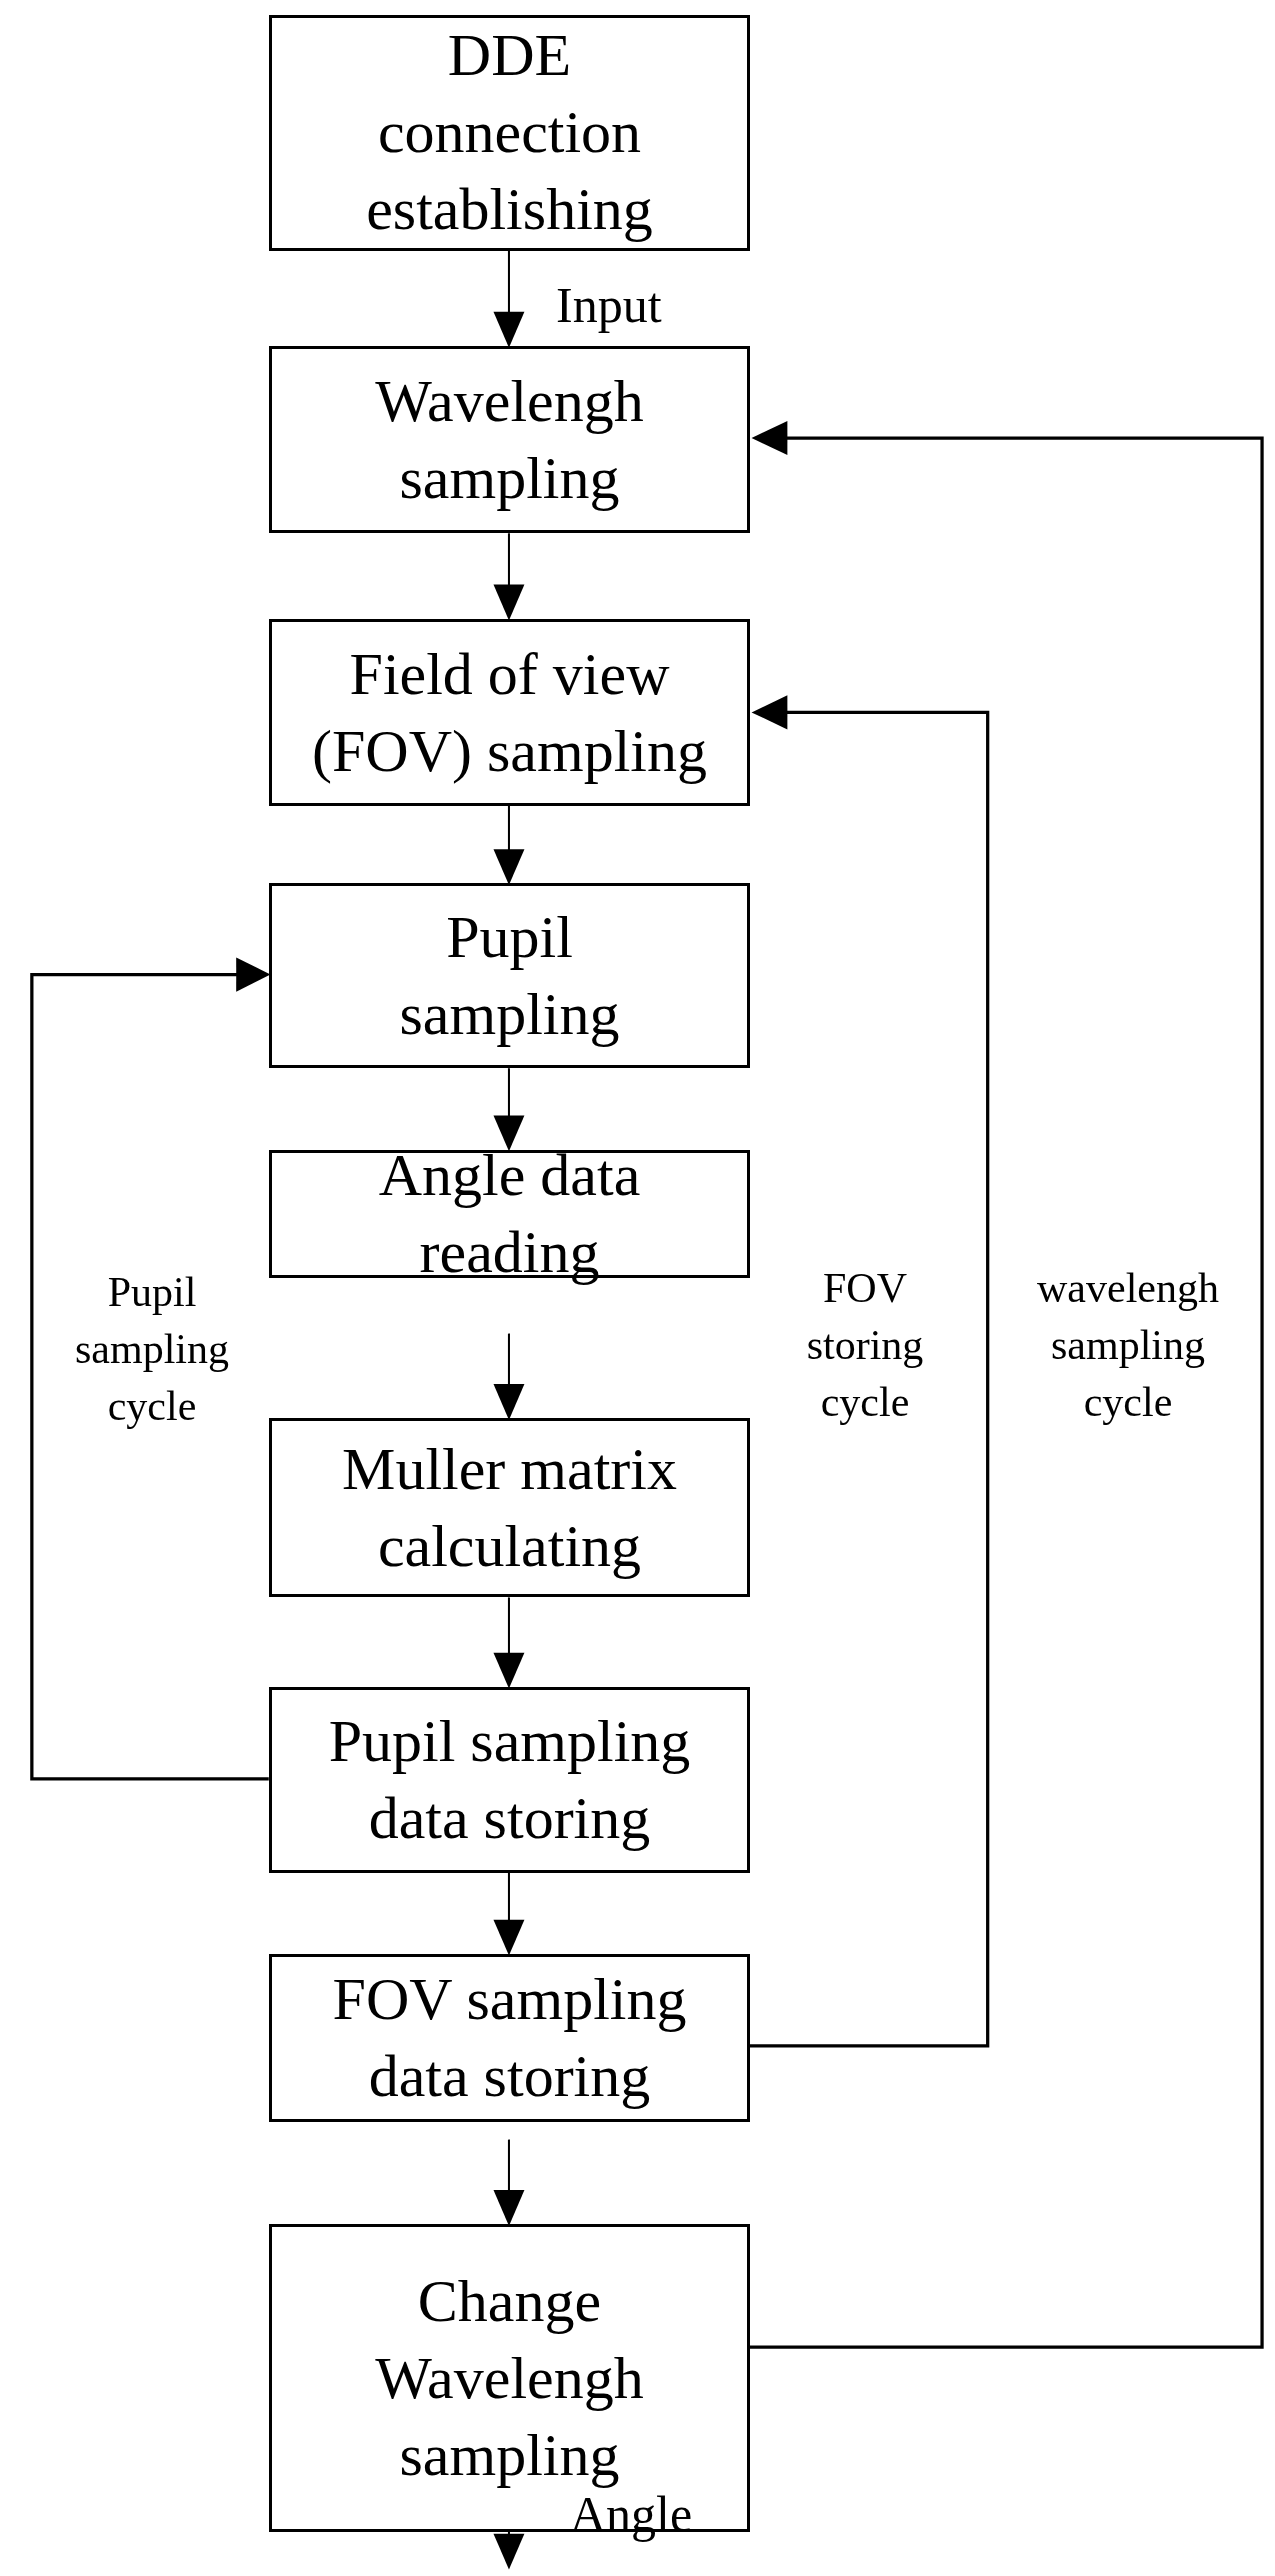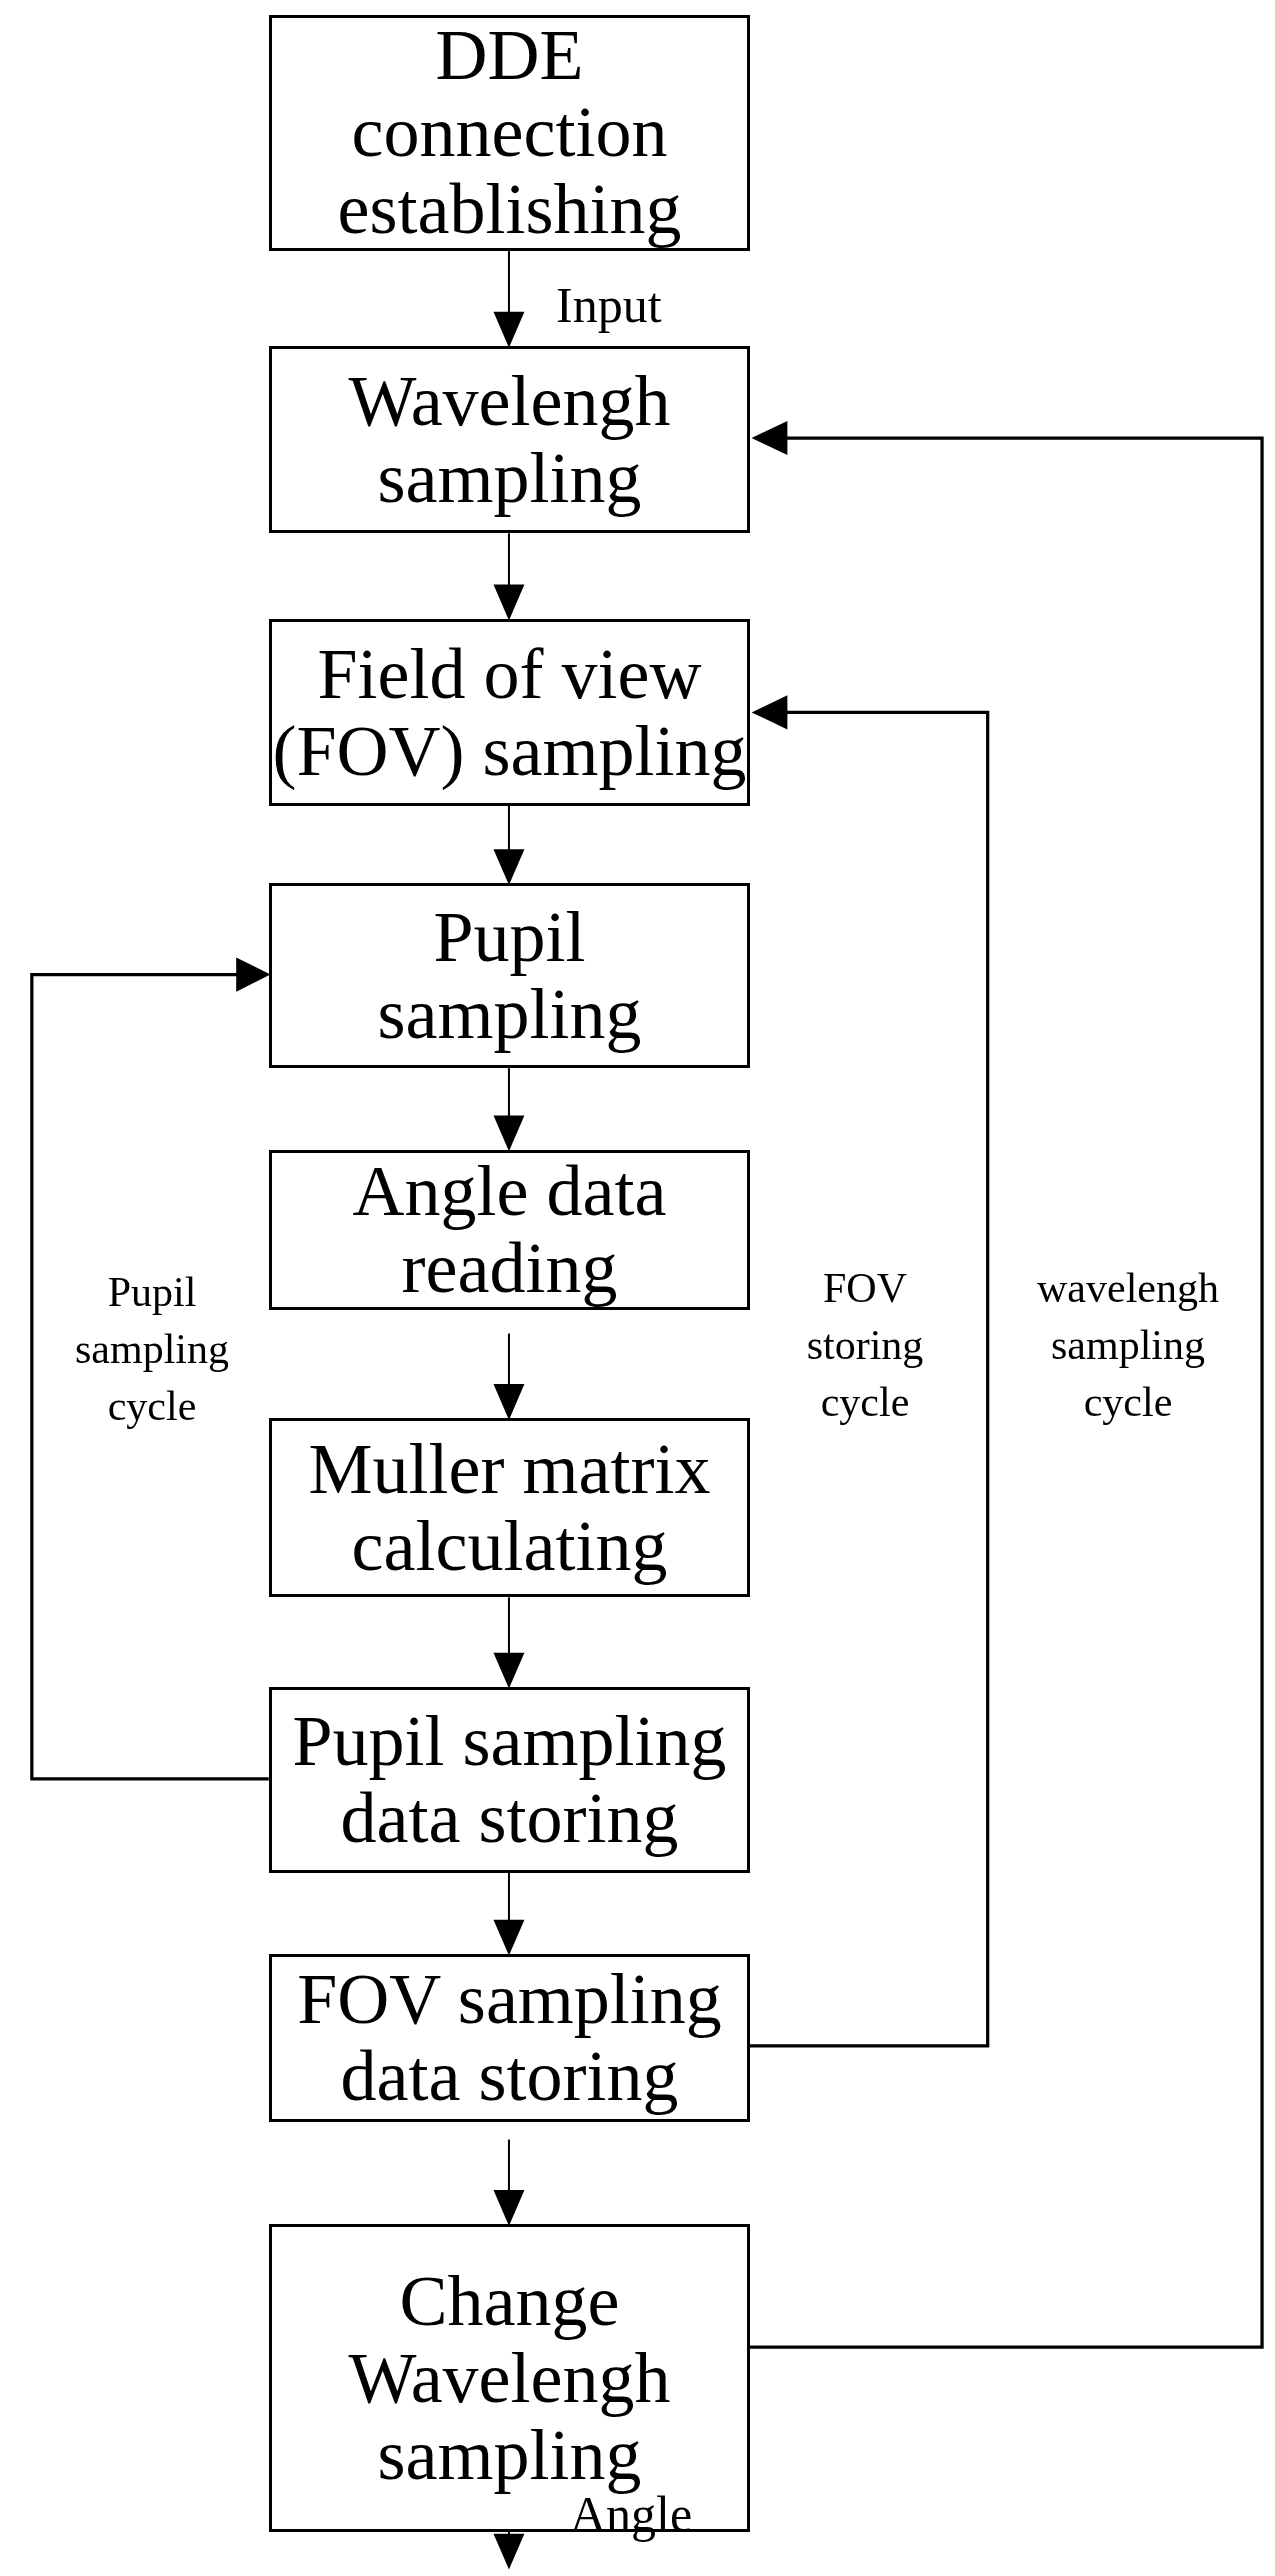--- a/index.html
+++ b/index.html
@@ -25,29 +25,29 @@
     position: absolute;
     left: 269px;
     width: 481px;
     box-sizing: border-box;
     border: 3.3px solid #000000;
     background: #ffffff;
     display: flex;
     align-items: center;
     justify-content: center;
     text-align: center;
-    font-size: 72px;
+    font-size: 60px;
     line-height: 77px;
     white-space: pre-line;
   }
   .n1 { top: 14.7px;   height: 236px; }
   .n2 { top: 346px;  height: 187px; }
   .n3 { top: 619px;  height: 187px; }
   .n4 { top: 883px; height: 185px; }
-  .n5 { top: 1150px; height: 160px; }
+  .n5 { top: 1150px; height: 128px; }
   .n6 { top: 1418px; height: 179px; }
   .n7 { top: 1687px; height: 186px; }
   .n8 { top: 1954px; height: 168px; }
   .n9 { top: 2224px; height: 308px; }
   .edge-label {
     position: absolute;
     font-size: 50px;
     line-height: 65px;
     white-space: nowrap;
   }

